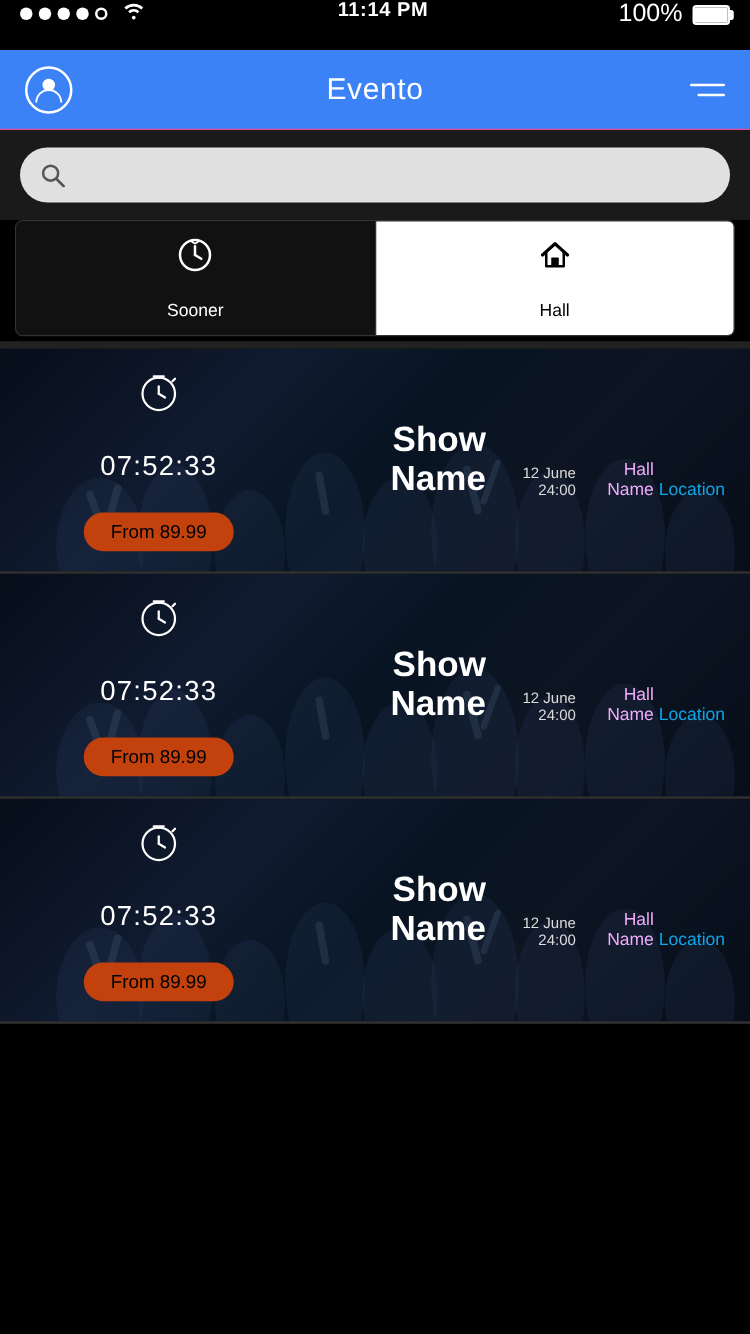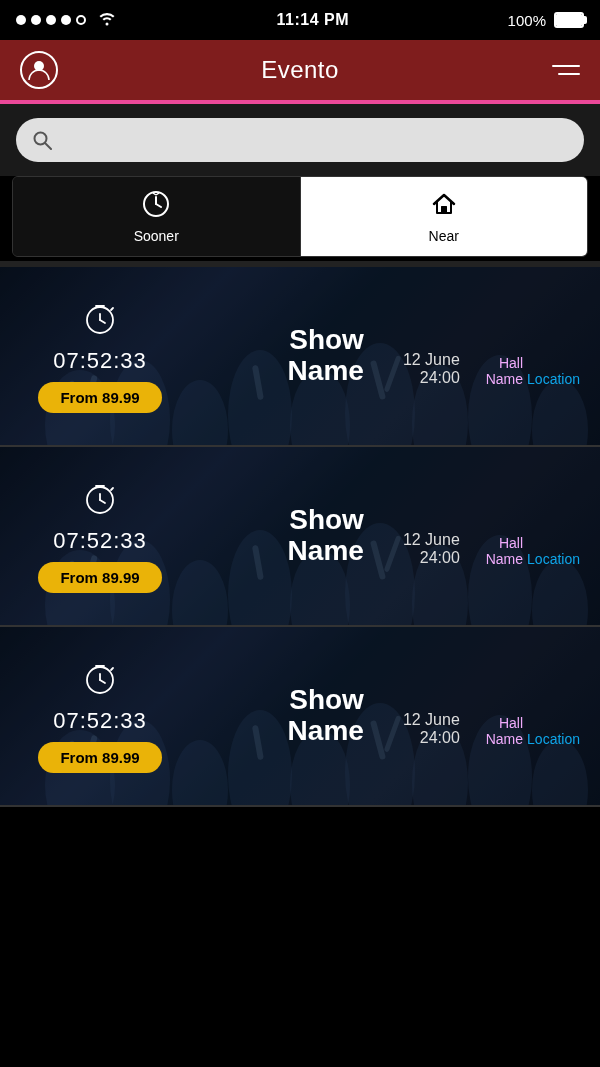--- a/index.html
+++ b/index.html
@@ -11,62 +11,62 @@
       font-family: -apple-system, BlinkMacSystemFont, 'Helvetica Neue', Arial, sans-serif;
       color: #fff;
       overflow-x: hidden;
     }
 
     
     .status-bar {
       height: 40px;
       background: #000;
       display: flex;
-      align-items: center;
+      align-items: flex-start;
       justify-content: space-between;
       padding: 0 16px;
     }
     .status-dots {
       display: flex; gap: 5px; align-items: center;
     }
     .status-dot {
       width: 10px; height: 10px; border-radius: 50%; background: #fff;
     }
     .status-dot.empty { background: transparent; border: 2px solid #fff; }
     .status-wifi {
       font-size: 18px; color: #fff; margin-left: 6px;
     }
     .status-time {
       font-size: 16px; font-weight: 600; color: #fff; letter-spacing: 0.5px;
     }
     .status-right {
       display: flex; align-items: center; gap: 8px;
     }
-    .status-battery-pct { font-size: 15px; color: #fff; font-weight: 500; }
+    .status-battery-pct { font-size: 20px; color: #fff; font-weight: 500; }
     .battery-icon {
       width: 30px; height: 16px; border: 2px solid #fff; border-radius: 3px; position: relative;
       display: flex; align-items: center;
     }
     .battery-icon::after {
       content: ''; width: 3px; height: 8px; background: #fff;
       position: absolute; right: -5px; border-radius: 0 2px 2px 0;
     }
     .battery-fill {
       width: 100%; height: 100%; background: #fff; border-radius: 1px;
     }
 
     
     .header {
       height: 64px;
-      background: #7f1d1d;
+      background: #3b82f6;
       display: flex;
       align-items: center;
       justify-content: space-between;
       padding: 0 20px;
-      border-bottom: 4px solid #ec4899;
+      border-bottom: 1px solid #ec4899;
     }
     .header-avatar {
       width: 38px; height: 38px;
       border: 2px solid #fff; border-radius: 50%;
       display: flex; align-items: center; justify-content: center;
       cursor: pointer;
     }
     .header-title {
       font-size: 24px; font-weight: 400; color: #fff; letter-spacing: 0.5px;
     }
@@ -114,21 +114,21 @@
       border-radius: 6px;
       overflow: hidden;
     }
     .tab {
       flex: 1;
       display: flex;
       flex-direction: column;
       align-items: center;
       justify-content: center;
       padding: 12px 0;
-      gap: 2px;
+      gap: 14px;
       cursor: pointer;
       border-right: 1px solid #333;
       background: #111;
     }
     .tab:last-child { border-right: none; }
     .tab.active { background: #fff; }
     .tab.active .tab-label { color: #000; }
     .tab.active .tab-icon { color: #000; }
     .tab-icon { font-size: 26px; color: #fff; }
     .tab-label { font-size: 14px; color: #fff; font-weight: 400; }
@@ -178,58 +178,59 @@
       z-index: 3;
       display: flex;
       align-items: center;
     }
     .event-left {
       width: 200px;
       display: flex;
       flex-direction: column;
       align-items: center;
       justify-content: center;
-      gap: 8px;
+      gap: 24px;
       padding: 16px;
+      margin-left: 27px;
     }
     .countdown {
       font-size: 22px;
       font-weight: 300;
       color: #fff;
       letter-spacing: 1px;
     }
     .price-btn {
-      background: #eab308;
+      background: #c2410c;
       color: #000;
       border: none;
       border-radius: 25px;
       padding: 7px 22px;
       font-size: 15px;
-      font-weight: 700;
+      font-weight: 400;
       cursor: pointer;
       white-space: nowrap;
     }
     .event-right {
       flex: 1;
       display: flex;
       flex-direction: row;
       align-items: flex-end;
       justify-content: flex-end;
       padding: 16px 20px;
       gap: 4px;
     }
     .show-name {
       font-size: 28px;
       font-weight: 700;
       color: #fff;
       text-align: right;
       line-height: 1.1;
     }
     .show-date {
-      font-size: 16px;
+      font-size: 12px;
       color: #ddd;
       text-align: right;
     }
     .show-hall {
       font-size: 14px;
       color: #f0abfc;
       text-align: right;
     }
     .show-location {
       font-size: 14px;
@@ -312,21 +313,21 @@
 
 
   <div class="tab active">
     <div class="tab-icon">
       <svg width="30" height="30" viewBox="0 0 30 30" fill="none">
         <path d="M5 15 L15 6 L25 15" stroke="#000" stroke-width="2.5" stroke-linecap="round" stroke-linejoin="round"></path>
         <path d="M8 13 L8 24 L22 24 L22 13" stroke="#000" stroke-width="2" stroke-linecap="round" stroke-linejoin="round"></path>
         <rect x="12" y="17" width="6" height="7" fill="#000" rx="0.5"></rect>
       </svg>
     </div>
-    <span class="tab-label">Near</span>
+    <span class="tab-label">Hall</span>
   </div>
 </div>
 
 <div class="section-divider"></div>
 
 <div>
 
   <div class="event-card">
     <div class="event-bg"></div>
     <div class="crowd-overlay">

